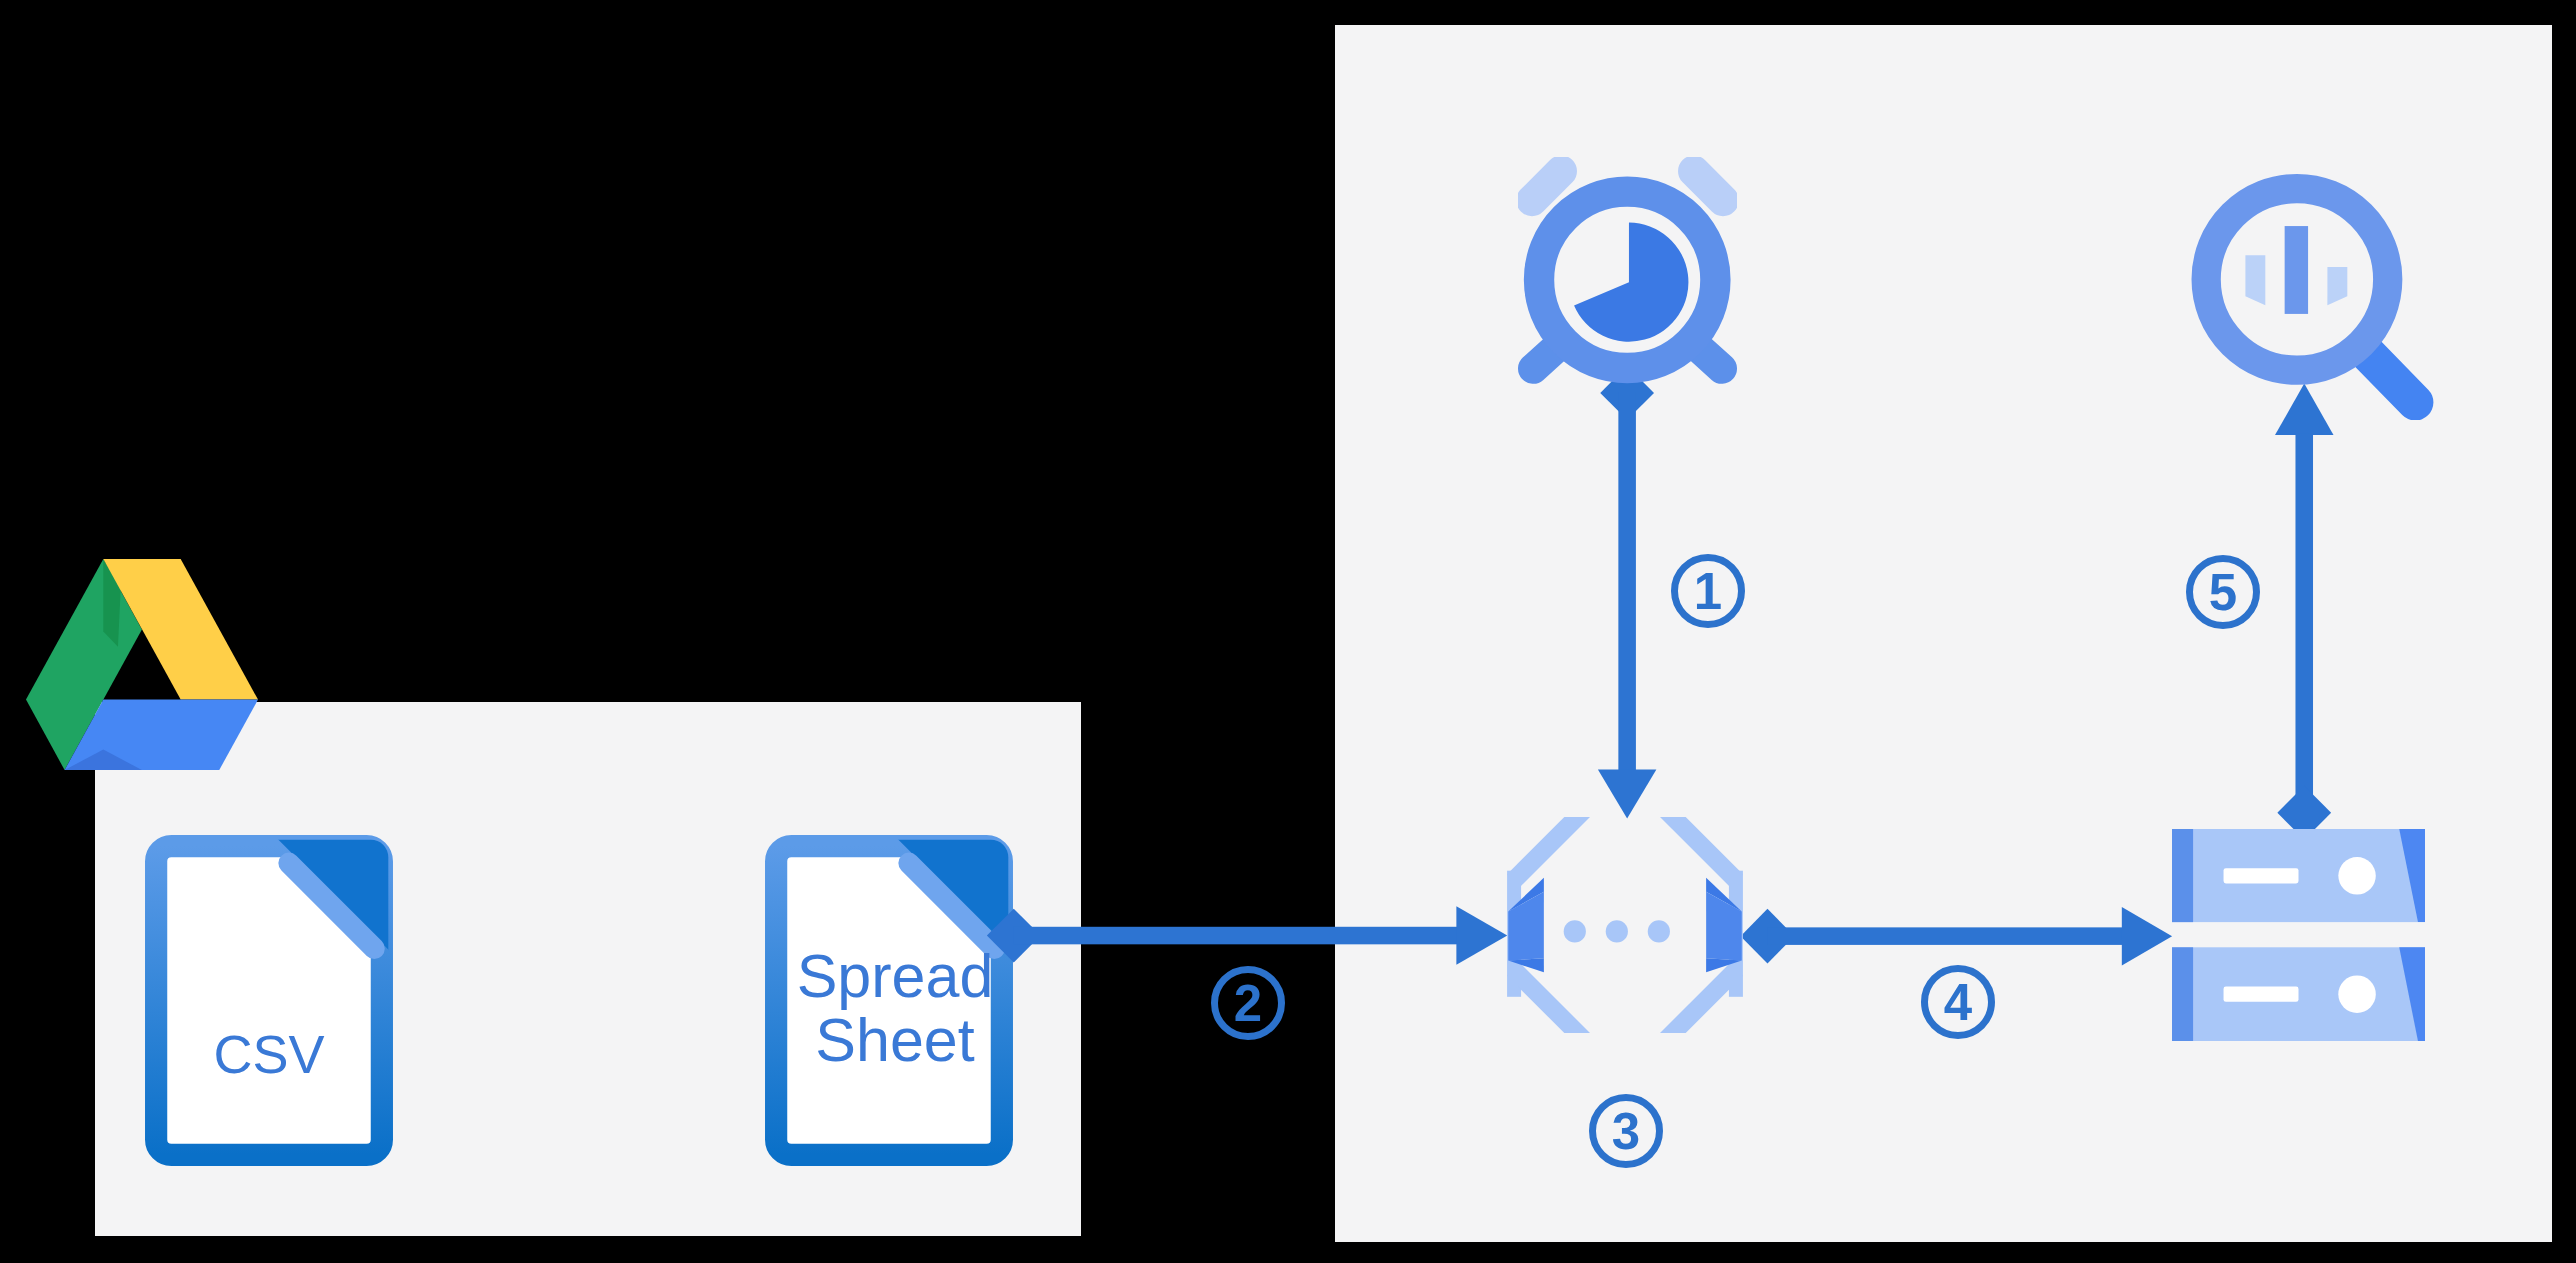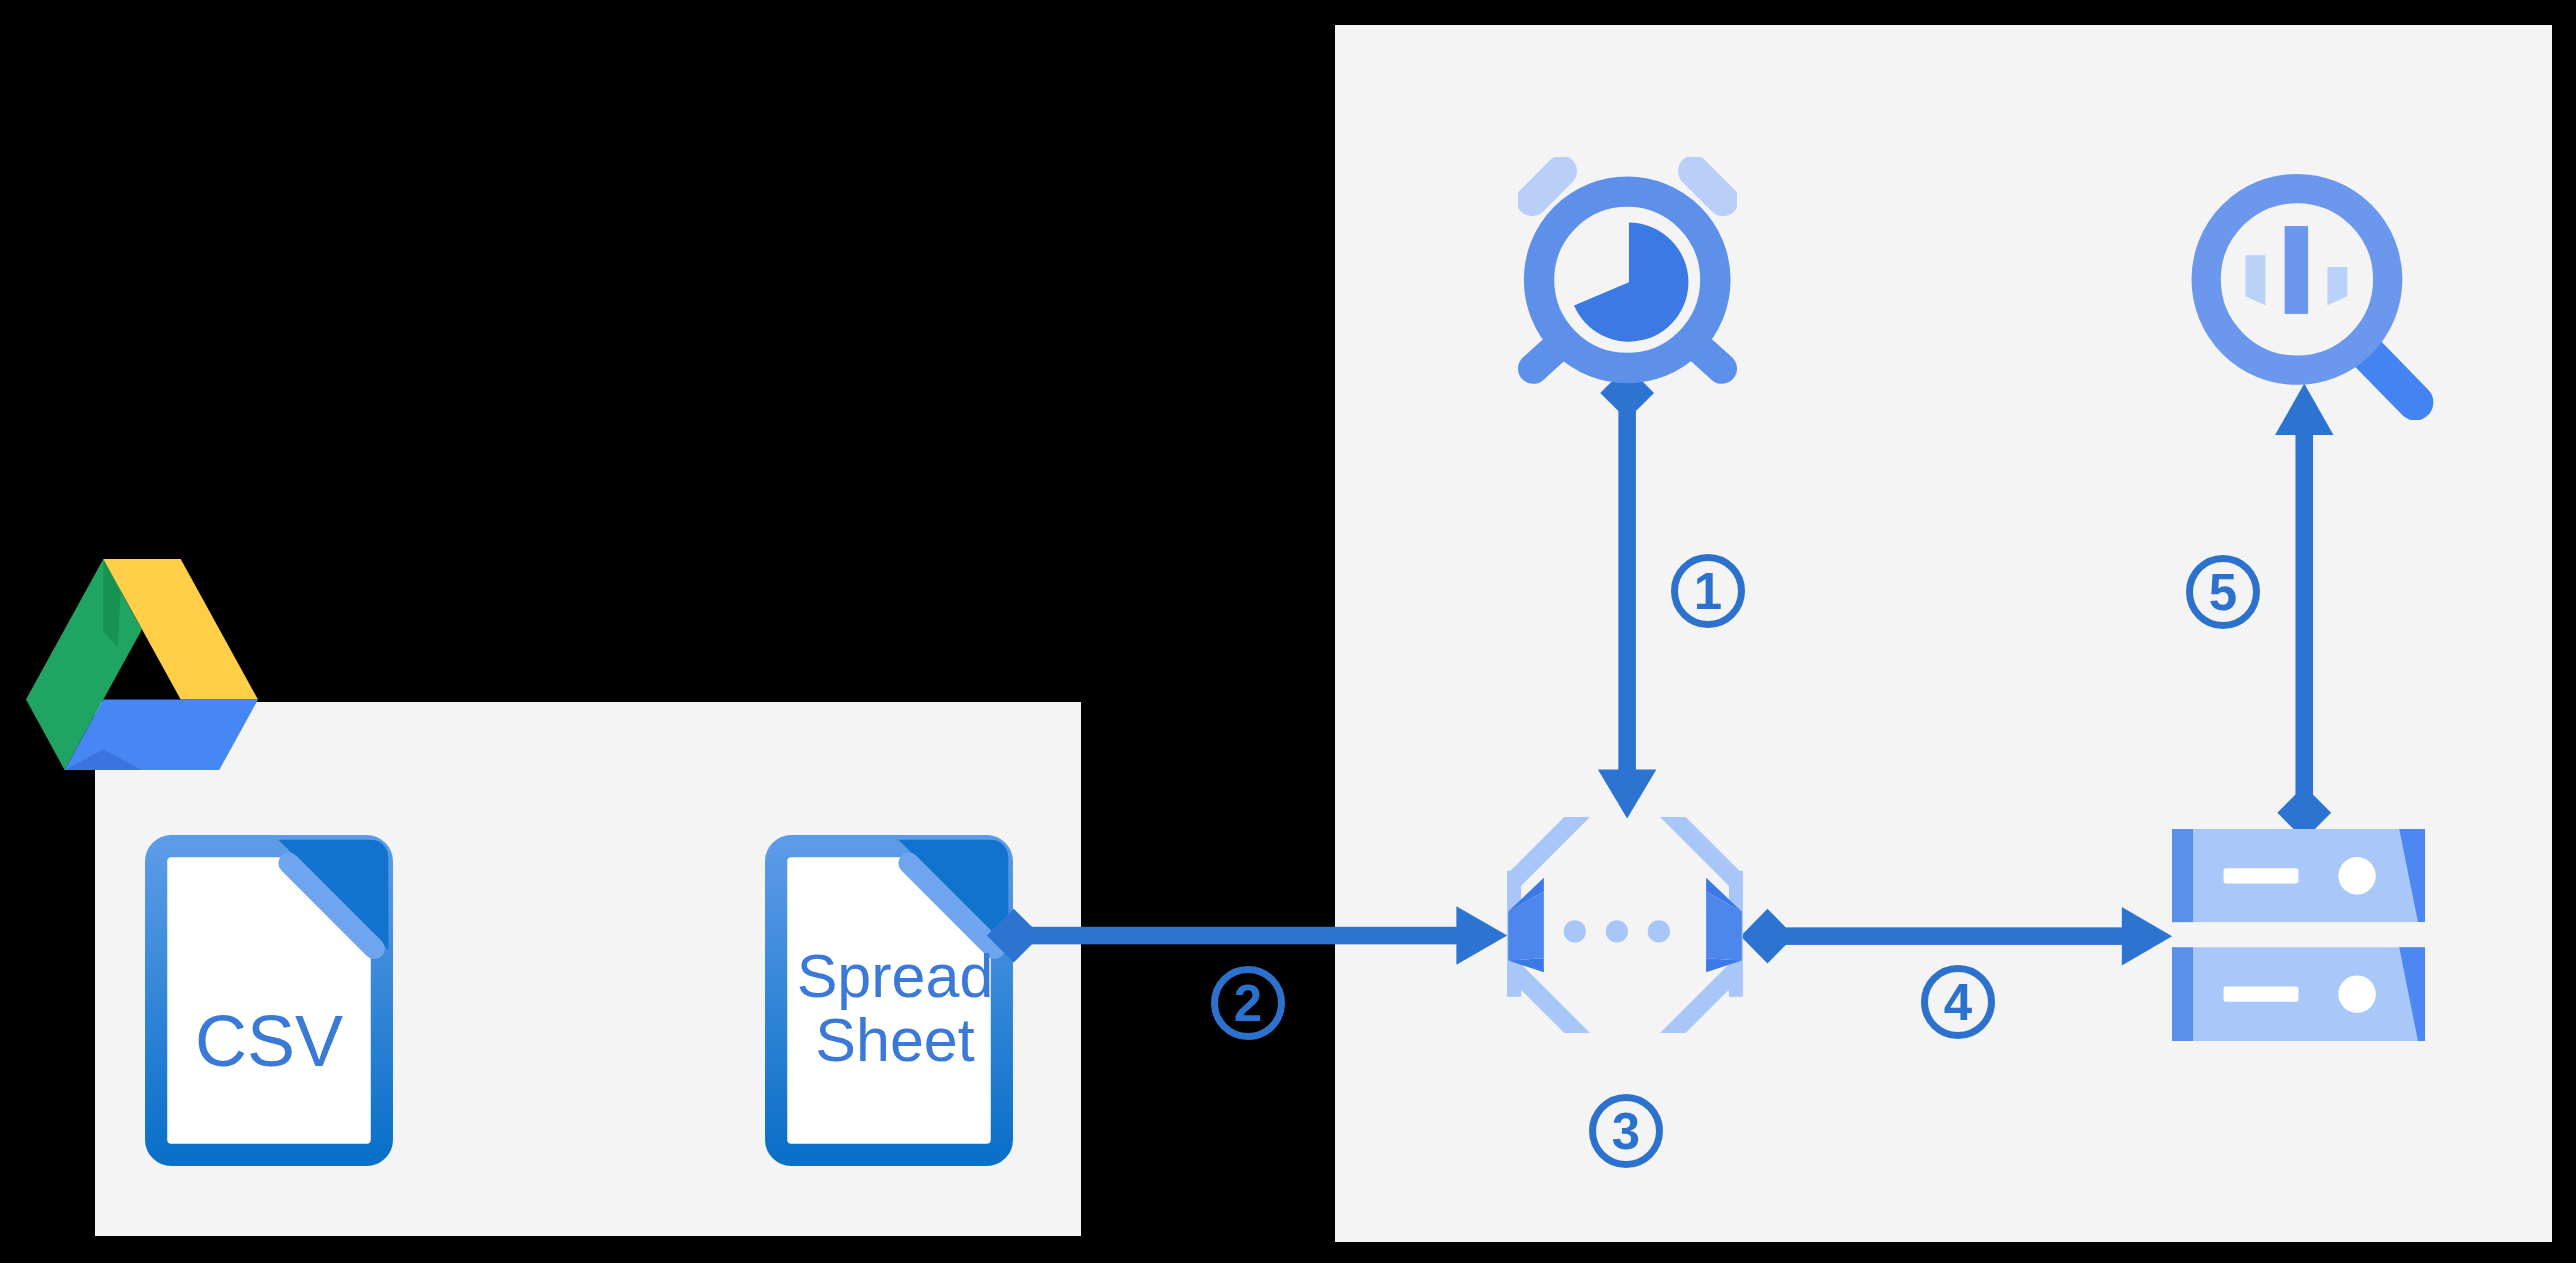--- a/index.html
+++ b/index.html
@@ -5,21 +5,21 @@
   html,body{margin:0;padding:0;background:#000;}
   .canvas{position:relative;width:2576px;height:1263px;background:#000;overflow:hidden;
           font-family:"Liberation Sans",sans-serif;}
   .panel{position:absolute;background:#F4F4F5;}
   .panel-left{left:95px;top:702px;width:986px;height:534px;}
   .panel-right{left:1335px;top:24.6px;width:1217px;height:1217px;}
   .abs{position:absolute;}
   .file{position:absolute;top:835px;width:248px;height:331px;}
   .file-label{position:absolute;left:0;right:0;text-align:center;color:#3A79D6;
               white-space:pre-line;font-family:"Liberation Sans",sans-serif;}
-  .file-label.single{top:165px;font-size:72px;line-height:83px;}
+  .file-label.single{top:178px;font-size:54px;line-height:83px;}
   .file-label.double{top:109px;font-size:61px;line-height:64px;margin-left:12px;}
   .badge{position:absolute;width:74px;height:74px;box-sizing:border-box;
          border:7.6px solid #2C72CC;border-radius:50%;color:#2C72CC;
          font-size:51px;font-weight:bold;display:flex;align-items:center;
          justify-content:center;font-family:"Liberation Sans",sans-serif;}
   svg{display:block;}
 </style>
 </head>
 <body>
 

